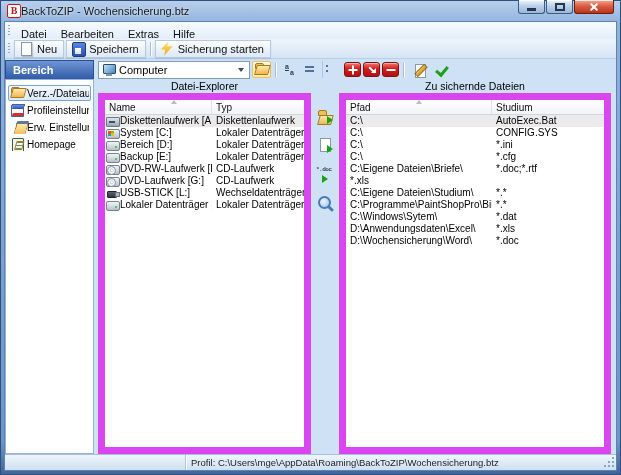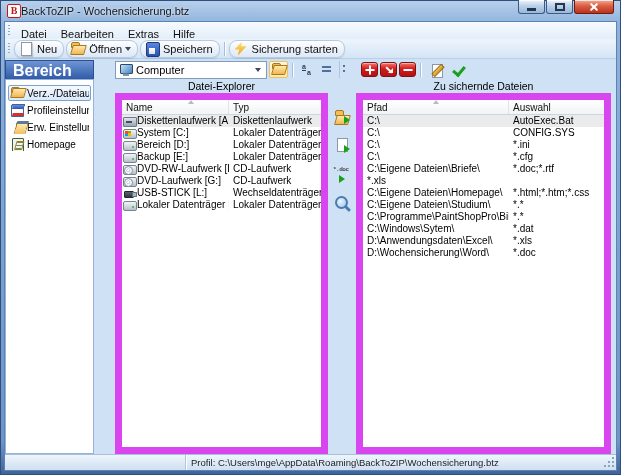--- a/index.html
+++ b/index.html
@@ -25,51 +25,51 @@
   .g-close::before{transform:rotate(45deg)}.g-close::after{transform:rotate(-45deg)}
   
   .inner{position:absolute;left:4px;top:21px;width:613px;height:450px;background:#cfe1f4;
     display:flex;flex-direction:column;border:1px solid #5d83b4}
   
   .menubar{height:17px;display:flex;align-items:center;background:linear-gradient(#f6fafe,#e3eefa)}
   .grip{width:2px;height:11px;margin:0 4px 0 3px;background:repeating-linear-gradient(180deg,#8fa8c8 0 1px,transparent 1px 3px)}
   .mitem{padding:8px 7px 1px;font-size:11px;color:#111}
   .toolbar{height:20px;display:flex;align-items:center;background:linear-gradient(#eef5fc,#d4e4f5);border-bottom:1px solid #bad0e6;padding-right:4px}
   .tbtn{display:flex;align-items:center;gap:3px;height:18px;padding:0 6px 0 3px;margin-right:2px;
-    border:1px solid #b6c9de;border-radius:8px;background:linear-gradient(#ffffff,#eaf1fa 55%,#dde9f6);
+    border:1px solid #b6c9de;border-radius:0;background:linear-gradient(#ffffff,#eaf1fa 55%,#dde9f6);
     font-size:11px;color:#111;box-shadow:0 1px 1px rgba(110,140,180,.25)}
   .tsep{width:1px;height:14px;background:#a9bed6;box-shadow:1px 0 0 #fff;margin:0 4px 0 2px}
   .tri-down{width:0;height:0;border-left:3px solid transparent;border-right:3px solid transparent;border-top:4px solid #3c4a5a}
   
   .ti{width:16px;height:14px;position:relative;flex:none}
   .ti.ic-new::before{content:"";position:absolute;left:3px;top:0;width:9px;height:12px;background:#fff;border:1px solid #8a98a8;box-shadow:1px 1px 1px rgba(0,0,0,.18)}
   .i-folder{position:relative}
   .i-folder::before{content:"";position:absolute;left:1px;top:0;width:7px;height:4px;background:#eec258;border:1px solid #a8781e;border-radius:2px 2px 0 0}
   .i-folder::after{content:"";position:absolute;left:0;bottom:1px;width:12px;height:8px;background:linear-gradient(#ffeaad,#f2b64e);border:1px solid #a8781e;border-radius:1px;transform:skewX(-16deg);transform-origin:bottom}
   .ti.ic-save::before{content:"";position:absolute;left:2px;top:0;width:12px;height:13px;background:linear-gradient(#5c86e0,#2a50aa);border:1px solid #1c3a7e;border-radius:2px}
   .ti.ic-save::after{content:"";position:absolute;left:5px;top:6px;width:6px;height:6px;background:linear-gradient(#ffffff,#d8e0ea)}
   .ti.ic-flash::before{content:"";position:absolute;left:2px;top:0;width:12px;height:14px;background:linear-gradient(#ffe27a,#eda10d);
     clip-path:polygon(62% 0,0 58%,38% 58%,28% 100%,100% 34%,55% 34%)}
   
   .client{flex:1;display:flex;min-height:0}
   
   .sidebar{width:89px;display:flex;flex-direction:column;margin-top:1px;flex:none}
-  .sb-head{height:19px;background:linear-gradient(#6e96d4,#315ba8);color:#fff;font-weight:700;font-size:16px;line-height:19px;padding-left:7px;border:1px solid #2c4f92;border-bottom:none}
+  .sb-head{height:19px;background:linear-gradient(#6e96d4,#315ba8);color:#fff;font-weight:700;font-size:11px;line-height:19px;padding-left:7px;border:1px solid #2c4f92;border-bottom:none}
   .sb-body{flex:1;background:#fff;border:1px solid #96b2d8;padding-top:4px}
   .side-item{height:16px;margin:1px 2px;display:flex;align-items:center;gap:3px;padding:0 1px;font-size:10px;color:#000;border:1px solid transparent;border-radius:2px;white-space:nowrap;overflow:hidden}
   .side-item.selected{background:linear-gradient(#f5faff,#d9e9fb);border-color:#7da2d0}
   .sic{width:14px;height:12px;position:relative;flex:none}
   .sic.icon-profile::before{content:"";position:absolute;left:1px;top:0;width:11px;height:11px;background:#fff;border:1px solid #4060a0}
   .sic.icon-profile::after{content:"";position:absolute;left:1px;top:0;width:11px;height:4px;background:linear-gradient(#6090e0,#3050b0);border:1px solid #4060a0;border-bottom:none;box-shadow:2px 8px 0 -1px #d43030}
   .sic.icon-tools::before{content:"";position:absolute;left:6px;top:1px;width:3px;height:10px;background:linear-gradient(90deg,#9ab0c8,#52729a)}
   .sic.icon-tools::after{content:"";position:absolute;left:2px;top:0;width:10px;height:12px;border-top:3px solid #5a78a0;border-bottom:3px solid #5a78a0}
   .sic.icon-log::before{content:"";position:absolute;left:2px;top:0;width:10px;height:12px;background:#eef4ee;border:1px solid #3c5c3c;border-radius:1px}
   .sic.icon-log::after{content:"";position:absolute;left:4px;top:3px;width:6px;height:7px;background:repeating-linear-gradient(180deg,#6a8a6a 0 1px,transparent 1px 3px)}
   
-  .main{flex:1;display:flex;flex-direction:column;padding:1px 5px 0 21px;min-width:0}
+  .main{flex:1;display:flex;flex-direction:column;padding:1px 5px 0 4px;min-width:0}
   .mtoolbar{height:19px;display:flex;align-items:center}
   .mtb-left{width:241px;display:flex;align-items:center;gap:2px;flex:none}
   .mtb-right{flex:1;display:flex;align-items:center;gap:2px;padding-left:5px}
   .combo{width:152px;height:18px;background:#fff;border:1px solid #7f9db9;display:flex;align-items:center;gap:3px;padding:0 3px;font-size:11px}
   .combo .dd{margin-left:auto;display:flex;align-items:center;justify-content:center;width:11px;height:14px}
   .ic-computer{width:14px;height:12px;position:relative;flex:none}
   .ic-computer::before{content:"";position:absolute;left:1px;top:0;width:11px;height:8px;border:1px solid #2c4a66;background:linear-gradient(135deg,#bfe3f7,#4884c4);border-radius:1px}
   .ic-computer::after{content:"";position:absolute;left:4px;bottom:0;width:6px;height:2px;background:#8096ac;box-shadow:0 -1px 0 #5a7088}
   .fbtn{height:17px;display:flex;align-items:center;justify-content:center;border:1px solid transparent;border-radius:2px;padding:0 1px}
   .fbtn.raised{border-color:#f0c060;background:linear-gradient(#fff8e2,#ffe9a8)}
@@ -172,25 +172,20 @@
       <span class="mitem"><u>H</u>ilfe</span>
     </div>
 
     <div class="toolbar">
       <span class="grip"></span>
       <div class="tbtn">
         <span class="ti ic-new"></span>
         <span>Neu</span>
       </div>
       <div class="tbtn">
-        <span class="ti i-folder"></span>
-        <span>Öffnen</span>
-        <span class="tri-down"></span>
-      </div>
-      <div class="tbtn">
         <span class="ti ic-save"></span>
         <span>Speichern</span>
       </div>
       <span class="tsep"></span>
       <div class="tbtn">
         <span class="ti ic-flash"></span>
         <span>Sicherung starten</span>
       </div>
     </div>
 
@@ -344,21 +339,21 @@
 
           <div class="pcol right">
             <div class="pcap">Zu sichernde Dateien</div>
             <div class="listbox">
               <div class="lhead">
                 <div class="hcell" style="width:146px">
                   <span>Pfad</span>
                   <span class="sortmark" style="left:48%"></span>
                 </div>
                 <div class="hcell" style="flex:1;border-right:none">
-                  <span>Auswahl</span>
+                  <span>Studium</span>
                 </div>
               </div>
               <div class="lbody">
 
               <div class="lrow selected">
                     <div class="c-path"><span class="ctext">C:\</span></div>
                     <div class="c-sel"><span class="ctext">AutoExec.Bat</span></div>
                   </div>
                   <div class="lrow">
                     <div class="c-path"><span class="ctext">C:\</span></div>
@@ -371,24 +366,20 @@
                   <div class="lrow">
                     <div class="c-path"><span class="ctext">C:\</span></div>
                     <div class="c-sel"><span class="ctext">*.cfg</span></div>
                   </div>
                   <div class="lrow">
                     <div class="c-path"><span class="ctext">C:\Eigene Dateien\Briefe\</span></div>
                     <div class="c-sel"><span class="ctext">*.doc;*.rtf</span></div>
                   </div>
                   <div class="lrow">
                     <div class="c-sel"><span class="ctext">*.xls</span></div>
-                  </div>
-                  <div class="lrow">
-                    <div class="c-path"><span class="ctext">C:\Eigene Dateien\Homepage\</span></div>
-                    <div class="c-sel"><span class="ctext">*.html;*.htm;*.css</span></div>
                   </div>
                   <div class="lrow">
                     <div class="c-path"><span class="ctext">C:\Eigene Dateien\Studium\</span></div>
                     <div class="c-sel"><span class="ctext">*.*</span></div>
                   </div>
                   <div class="lrow">
                     <div class="c-path"><span class="ctext">C:\Programme\PaintShopPro\Bilder\</span></div>
                     <div class="c-sel"><span class="ctext">*.*</span></div>
                   </div>
                   <div class="lrow">

